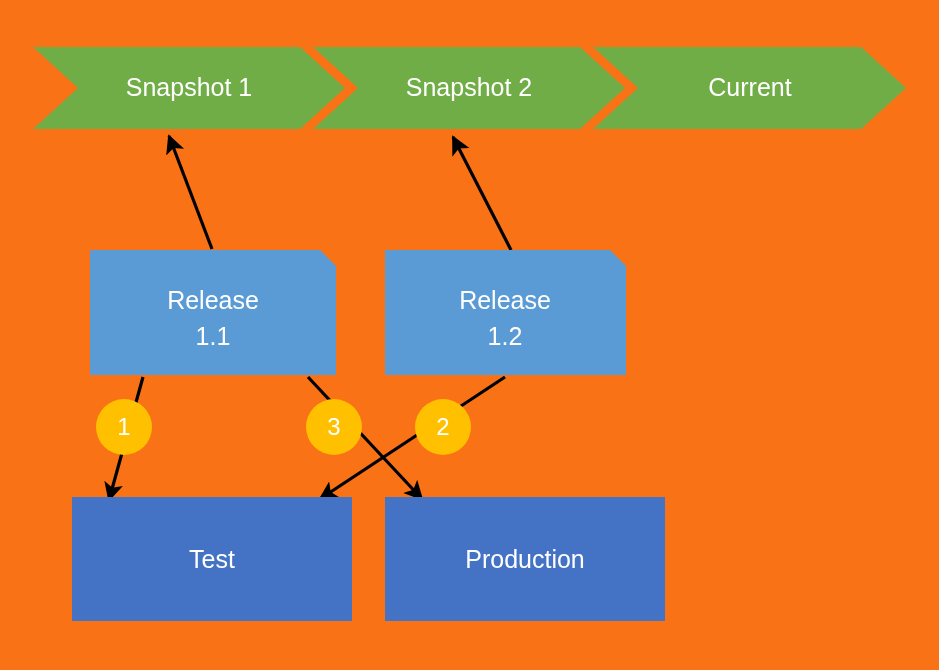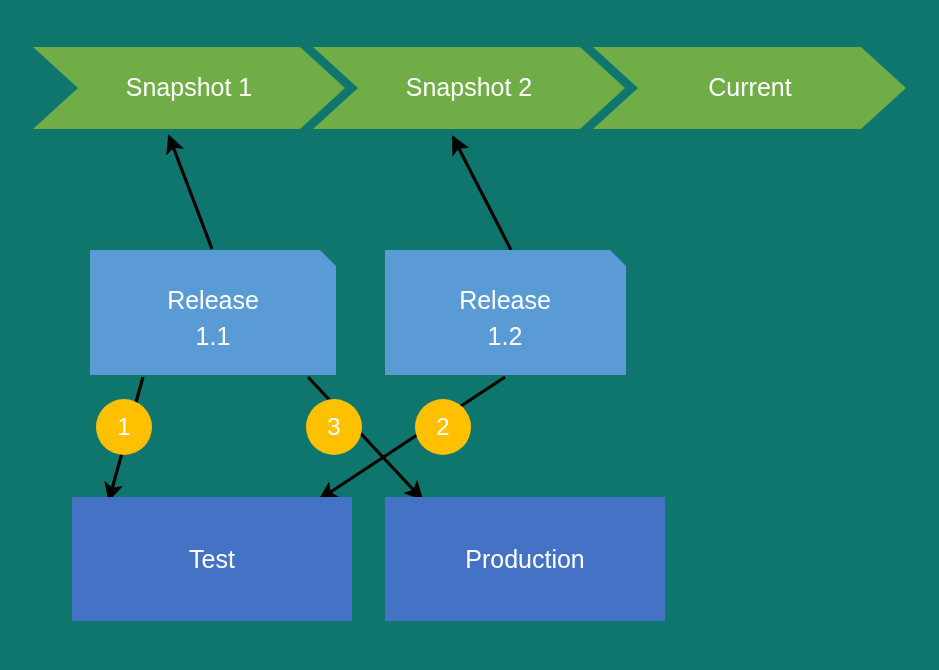--- a/index.html
+++ b/index.html
@@ -8,21 +8,21 @@
     padding: 0;
     background: #ffffff;
   }
   body {
     font-family: "Liberation Sans", sans-serif;
   }
   #canvas {
     position: relative;
     width: 939px;
     height: 670px;
-    background: #0f766e;
+    background: #f97316;
     overflow: hidden;
   }
   #diagram-svg {
     position: absolute;
     left: 0;
     top: 0;
     width: 939px;
     height: 670px;
   }
   .shape-label {

